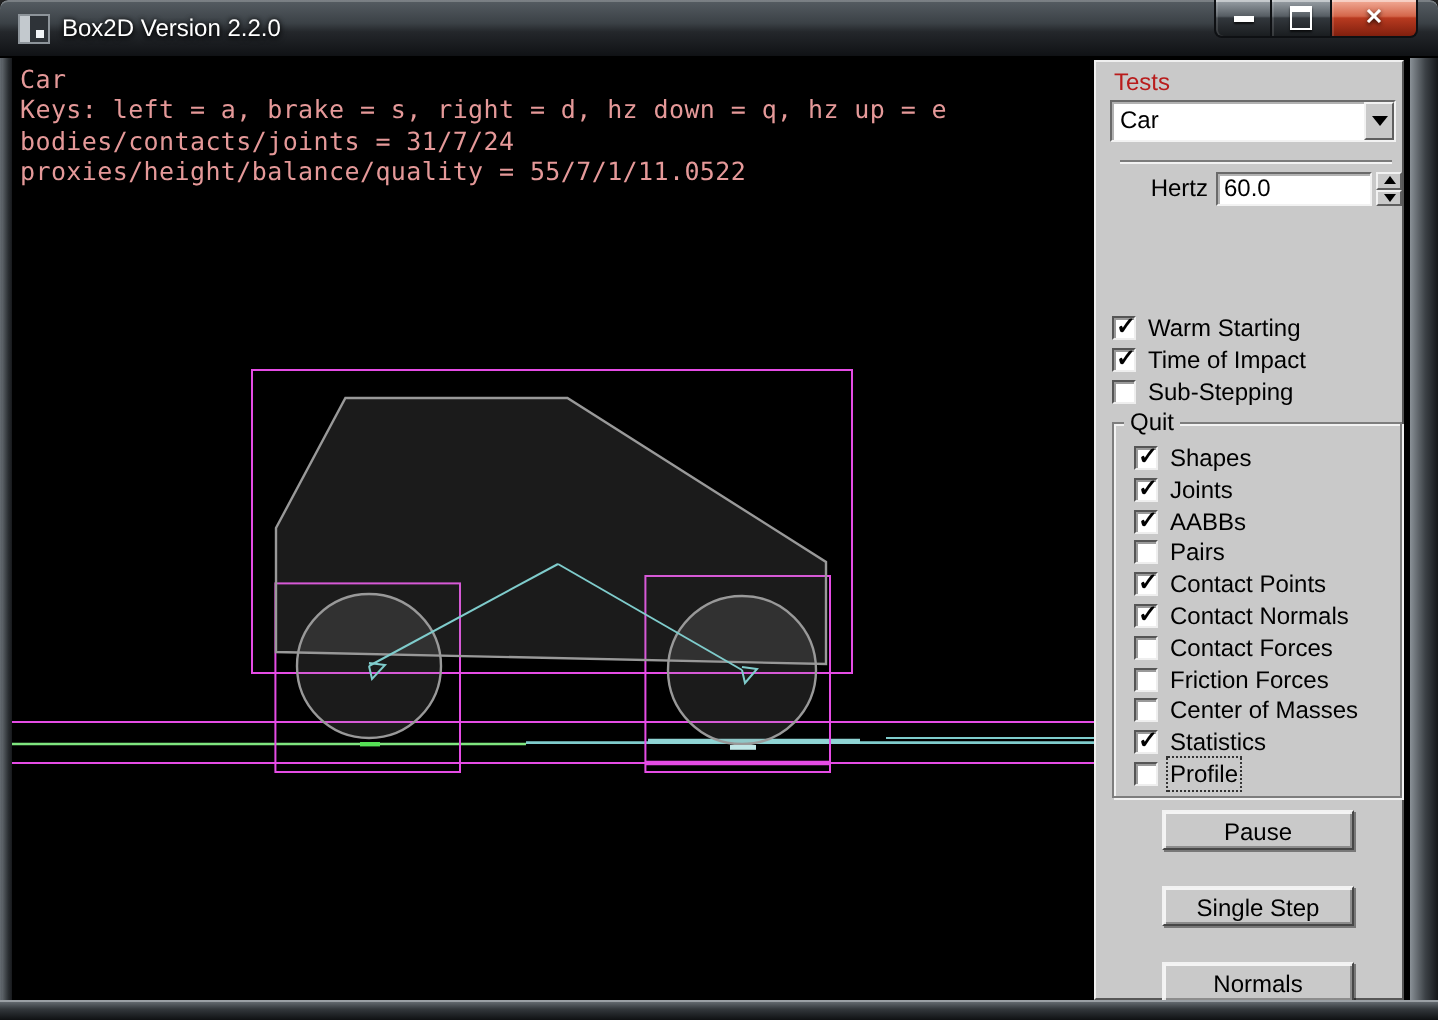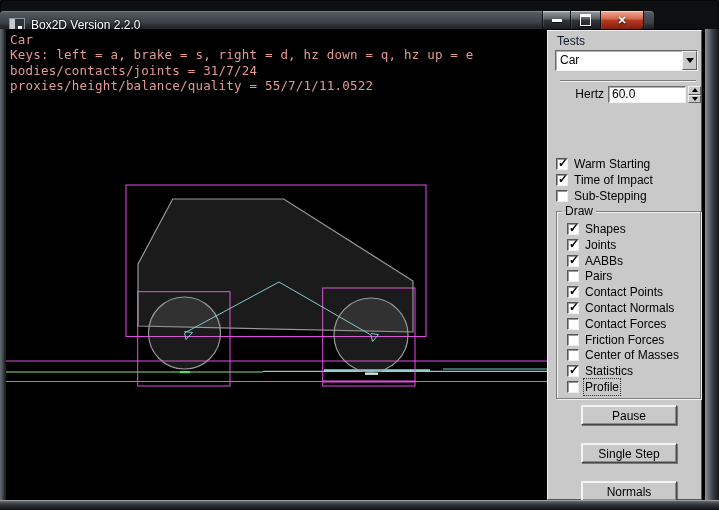--- a/index.html
+++ b/index.html
@@ -4,21 +4,21 @@
 <style>
   html,body{margin:0;padding:0;background:#222;}
   .window{
     position:relative;width:719px;height:510px;overflow:hidden;
     background:#0d0f11;border-radius:4px 4px 0 0;
     box-shadow:inset 0 0 0 1px #050607;
     font-family:"Liberation Sans",sans-serif;
   }
   
   .titlebar{
-    position:absolute;left:0;top:11px;width:654px;height:29px;
+    position:absolute;left:0;top:0;width:719px;height:29px;
     background:linear-gradient(180deg,#565d63 0%,#3b4146 40%,#24272b 55%,#0e1013 100%);
     box-shadow:inset 0 1px 0 rgba(255,255,255,.22), inset 0 -1px 0 #000;
     border-radius:4px 4px 0 0;
   }
   .app-icon{
     position:absolute;left:9px;top:7px;width:16px;height:15px;
     background:#2e3338;border:1px solid #8d949a;box-sizing:border-box;
   }
   .app-icon::before{content:"";position:absolute;left:0;top:0;width:5px;height:13px;background:#c3c9ce;}
   .app-icon::after{content:"";position:absolute;right:2px;bottom:2px;width:4px;height:4px;background:#f2f5f7;}
@@ -55,21 +55,21 @@
   .scene{position:absolute;left:0;top:0;}
   .dtext{position:absolute;left:4px;top:2px;}
   .dline{height:15.4px;font-family:"DejaVu Sans Mono",monospace;font-size:12.5px;
     color:#e59999;white-space:pre;letter-spacing:.2px;}
   
   .sidebar{
     position:absolute;left:547px;top:30px;width:155px;height:470px;background:#c9c9c9;
     border:1px solid;border-color:#efefef #565656 #565656 #efefef;box-sizing:border-box;
     font-size:12px;color:#000;
   }
-  .lbl{position:absolute;font-size:12px;color:#0f172a;}
+  .lbl{position:absolute;font-size:12px;color:#b91c1c;}
   .tests-label{left:9px;top:3px;}
   .dropdown{position:absolute;left:7px;top:19px;width:143px;height:21px;display:flex;
     background:#fff;border:1px solid;border-color:#6a6a6a #f2f2f2 #f2f2f2 #6a6a6a;
     box-shadow:inset 1px 1px 0 rgba(0,0,0,.3);box-sizing:border-box;}
   .dd-field{flex:1;font-size:12px;line-height:18px;padding-left:4px;color:#000;overflow:hidden;}
   .dd-btn{width:15px;background:#c9c9c9;border:1px solid;border-color:#f2f2f2 #5f5f5f #5f5f5f #f2f2f2;
     display:flex;align-items:center;justify-content:center;box-sizing:border-box;}
   .tri-dn{width:0;height:0;border-left:4px solid transparent;border-right:4px solid transparent;border-top:5px solid #000;}
   .tri-up-s{width:0;height:0;border-left:3px solid transparent;border-right:3px solid transparent;border-bottom:4px solid #000;}
   .tri-dn-s{width:0;height:0;border-left:3px solid transparent;border-right:3px solid transparent;border-top:4px solid #000;}
@@ -203,21 +203,21 @@
         <span class="cb-box"></span>
         <span class="cb-label">Time of Impact</span>
       </div>
         <div class="cb-row">
         <span class="cb-box"></span>
         <span class="cb-label">Sub-Stepping</span>
       </div>
       </div>
 
     <div class="group-border"></div>
-    <div class="group-label">Draw</div>
+    <div class="group-label">Quit</div>
 
     <div class="cb-col draw-items">
         <div class="cb-row checked">
         <span class="cb-box"></span>
         <span class="cb-label">Shapes</span>
       </div>
         <div class="cb-row checked">
         <span class="cb-box"></span>
         <span class="cb-label">Joints</span>
       </div>

